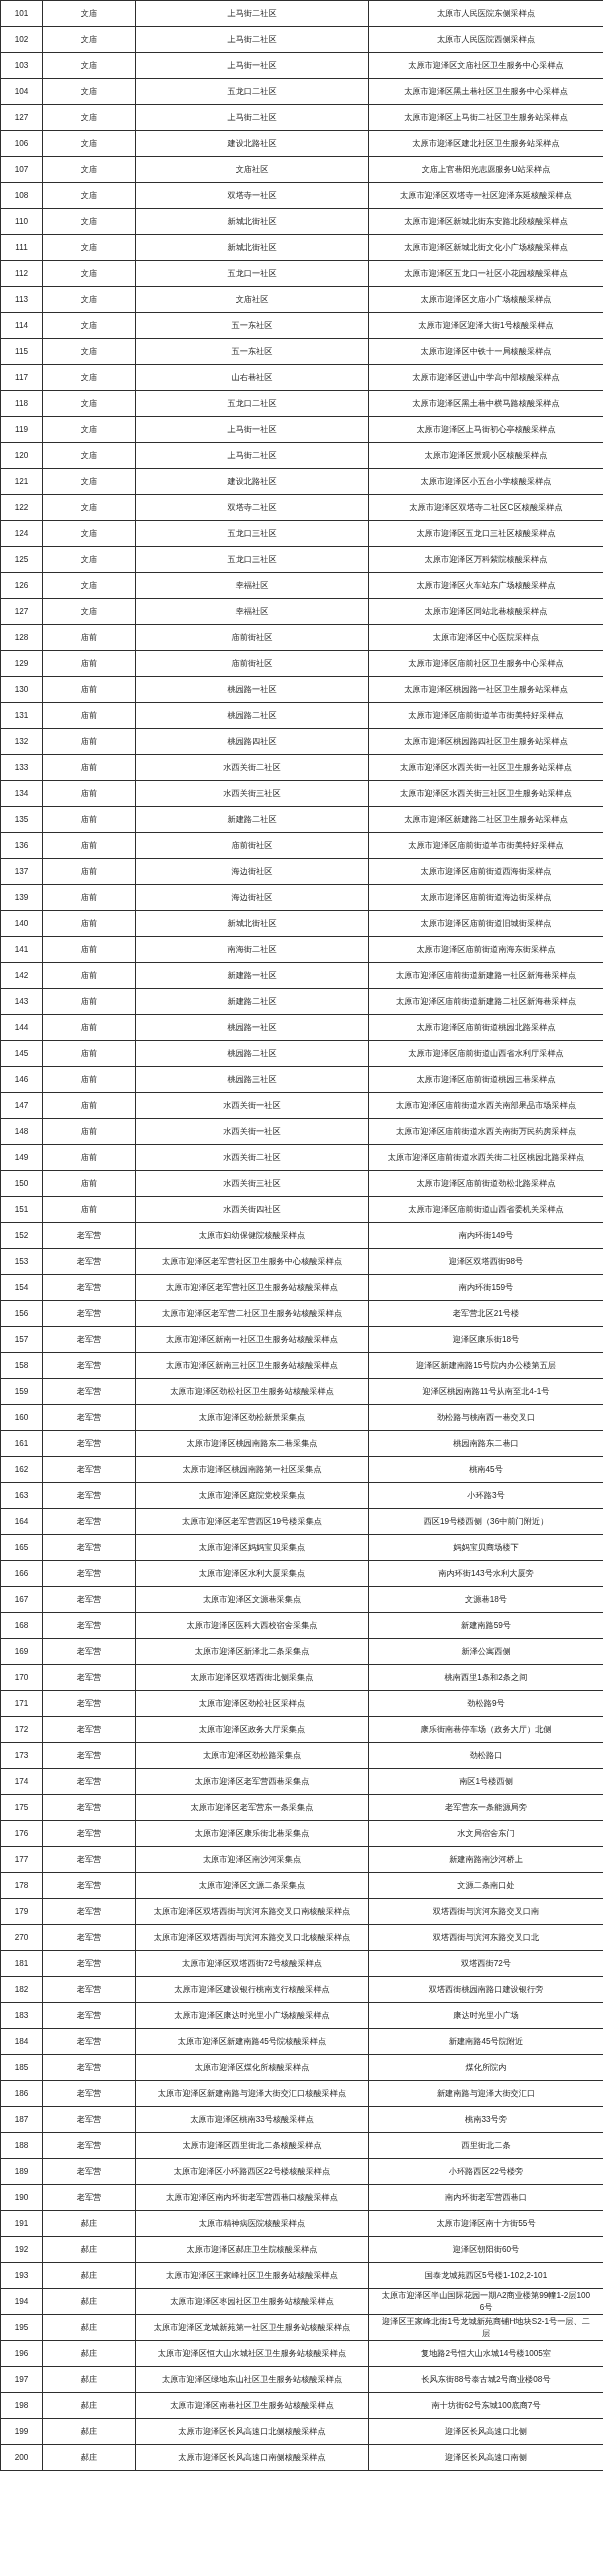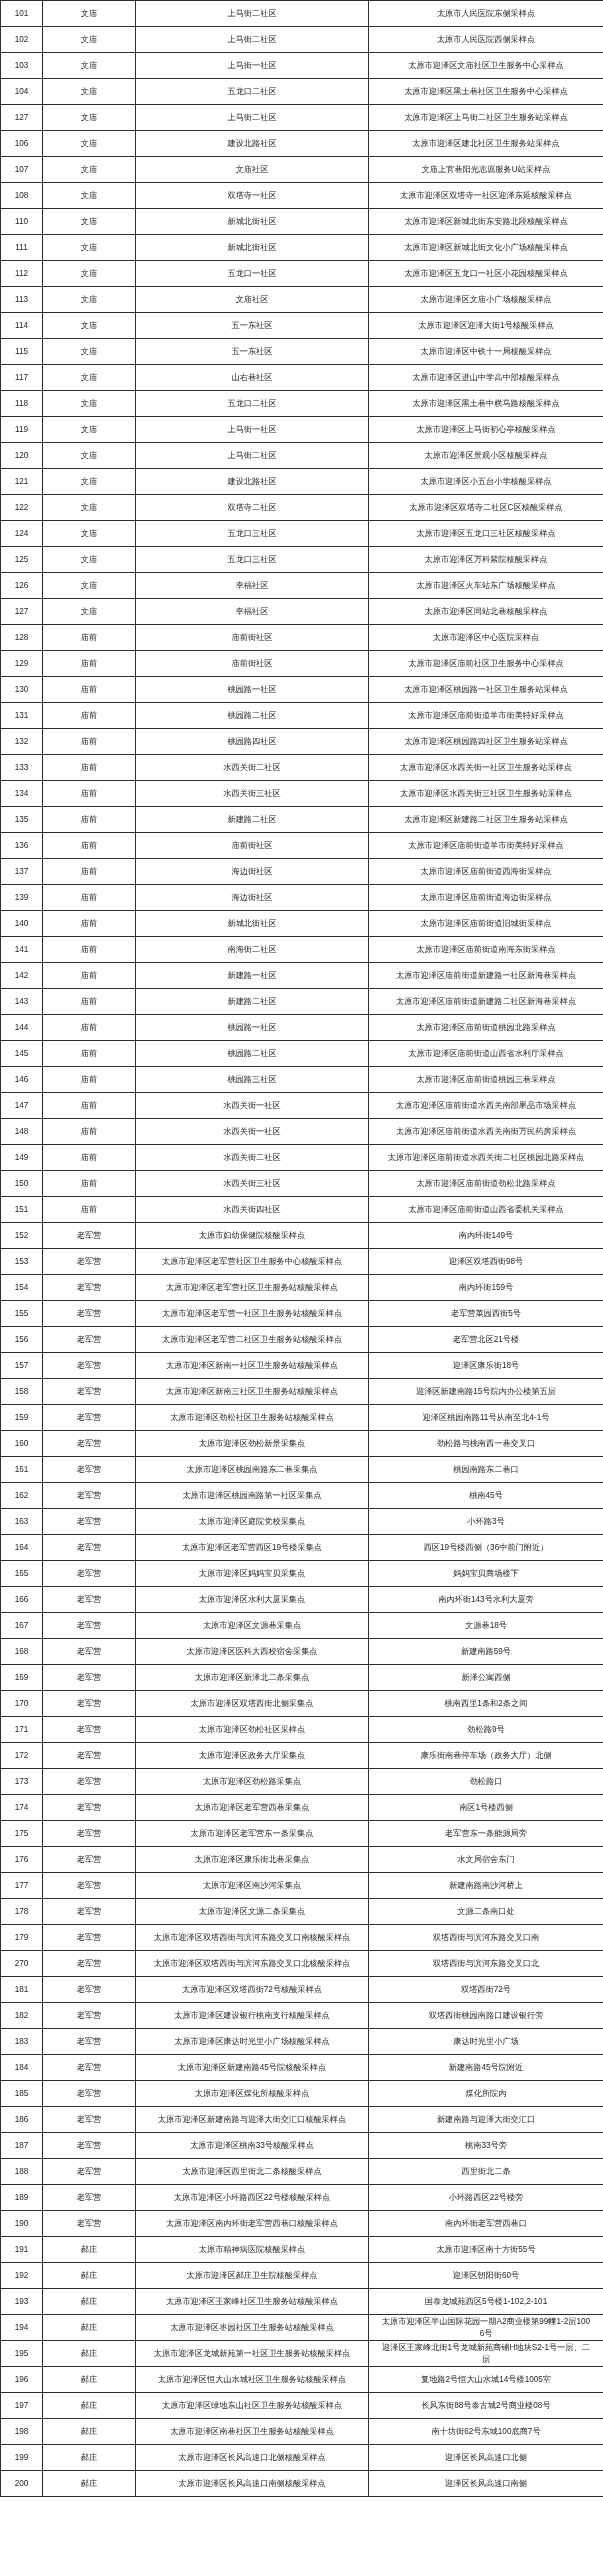--- a/index.html
+++ b/index.html
@@ -337,26 +337,20 @@
     <td class="c-community">太原市迎泽区老军营社区卫生服务中心核酸采样点</td>
     <td class="c-site">迎泽区双塔西街98号</td>
   </tr>
       <tr>
     <td class="c-no">154</td>
     <td class="c-street">老军营</td>
     <td class="c-community">太原市迎泽区老军营社区卫生服务站核酸采样点</td>
     <td class="c-site">南内环街159号</td>
   </tr>
       <tr>
-    <td class="c-no">155</td>
-    <td class="c-street">老军营</td>
-    <td class="c-community">太原市迎泽区老军营一社区卫生服务站核酸采样点</td>
-    <td class="c-site">老军营菜园西街5号</td>
-  </tr>
-      <tr>
     <td class="c-no">156</td>
     <td class="c-street">老军营</td>
     <td class="c-community">太原市迎泽区老军营二社区卫生服务站核酸采样点</td>
     <td class="c-site">老军营北区21号楼</td>
   </tr>
       <tr>
     <td class="c-no">157</td>
     <td class="c-street">老军营</td>
     <td class="c-community">太原市迎泽区新南一社区卫生服务站核酸采样点</td>
     <td class="c-site">迎泽区康乐街18号</td>

